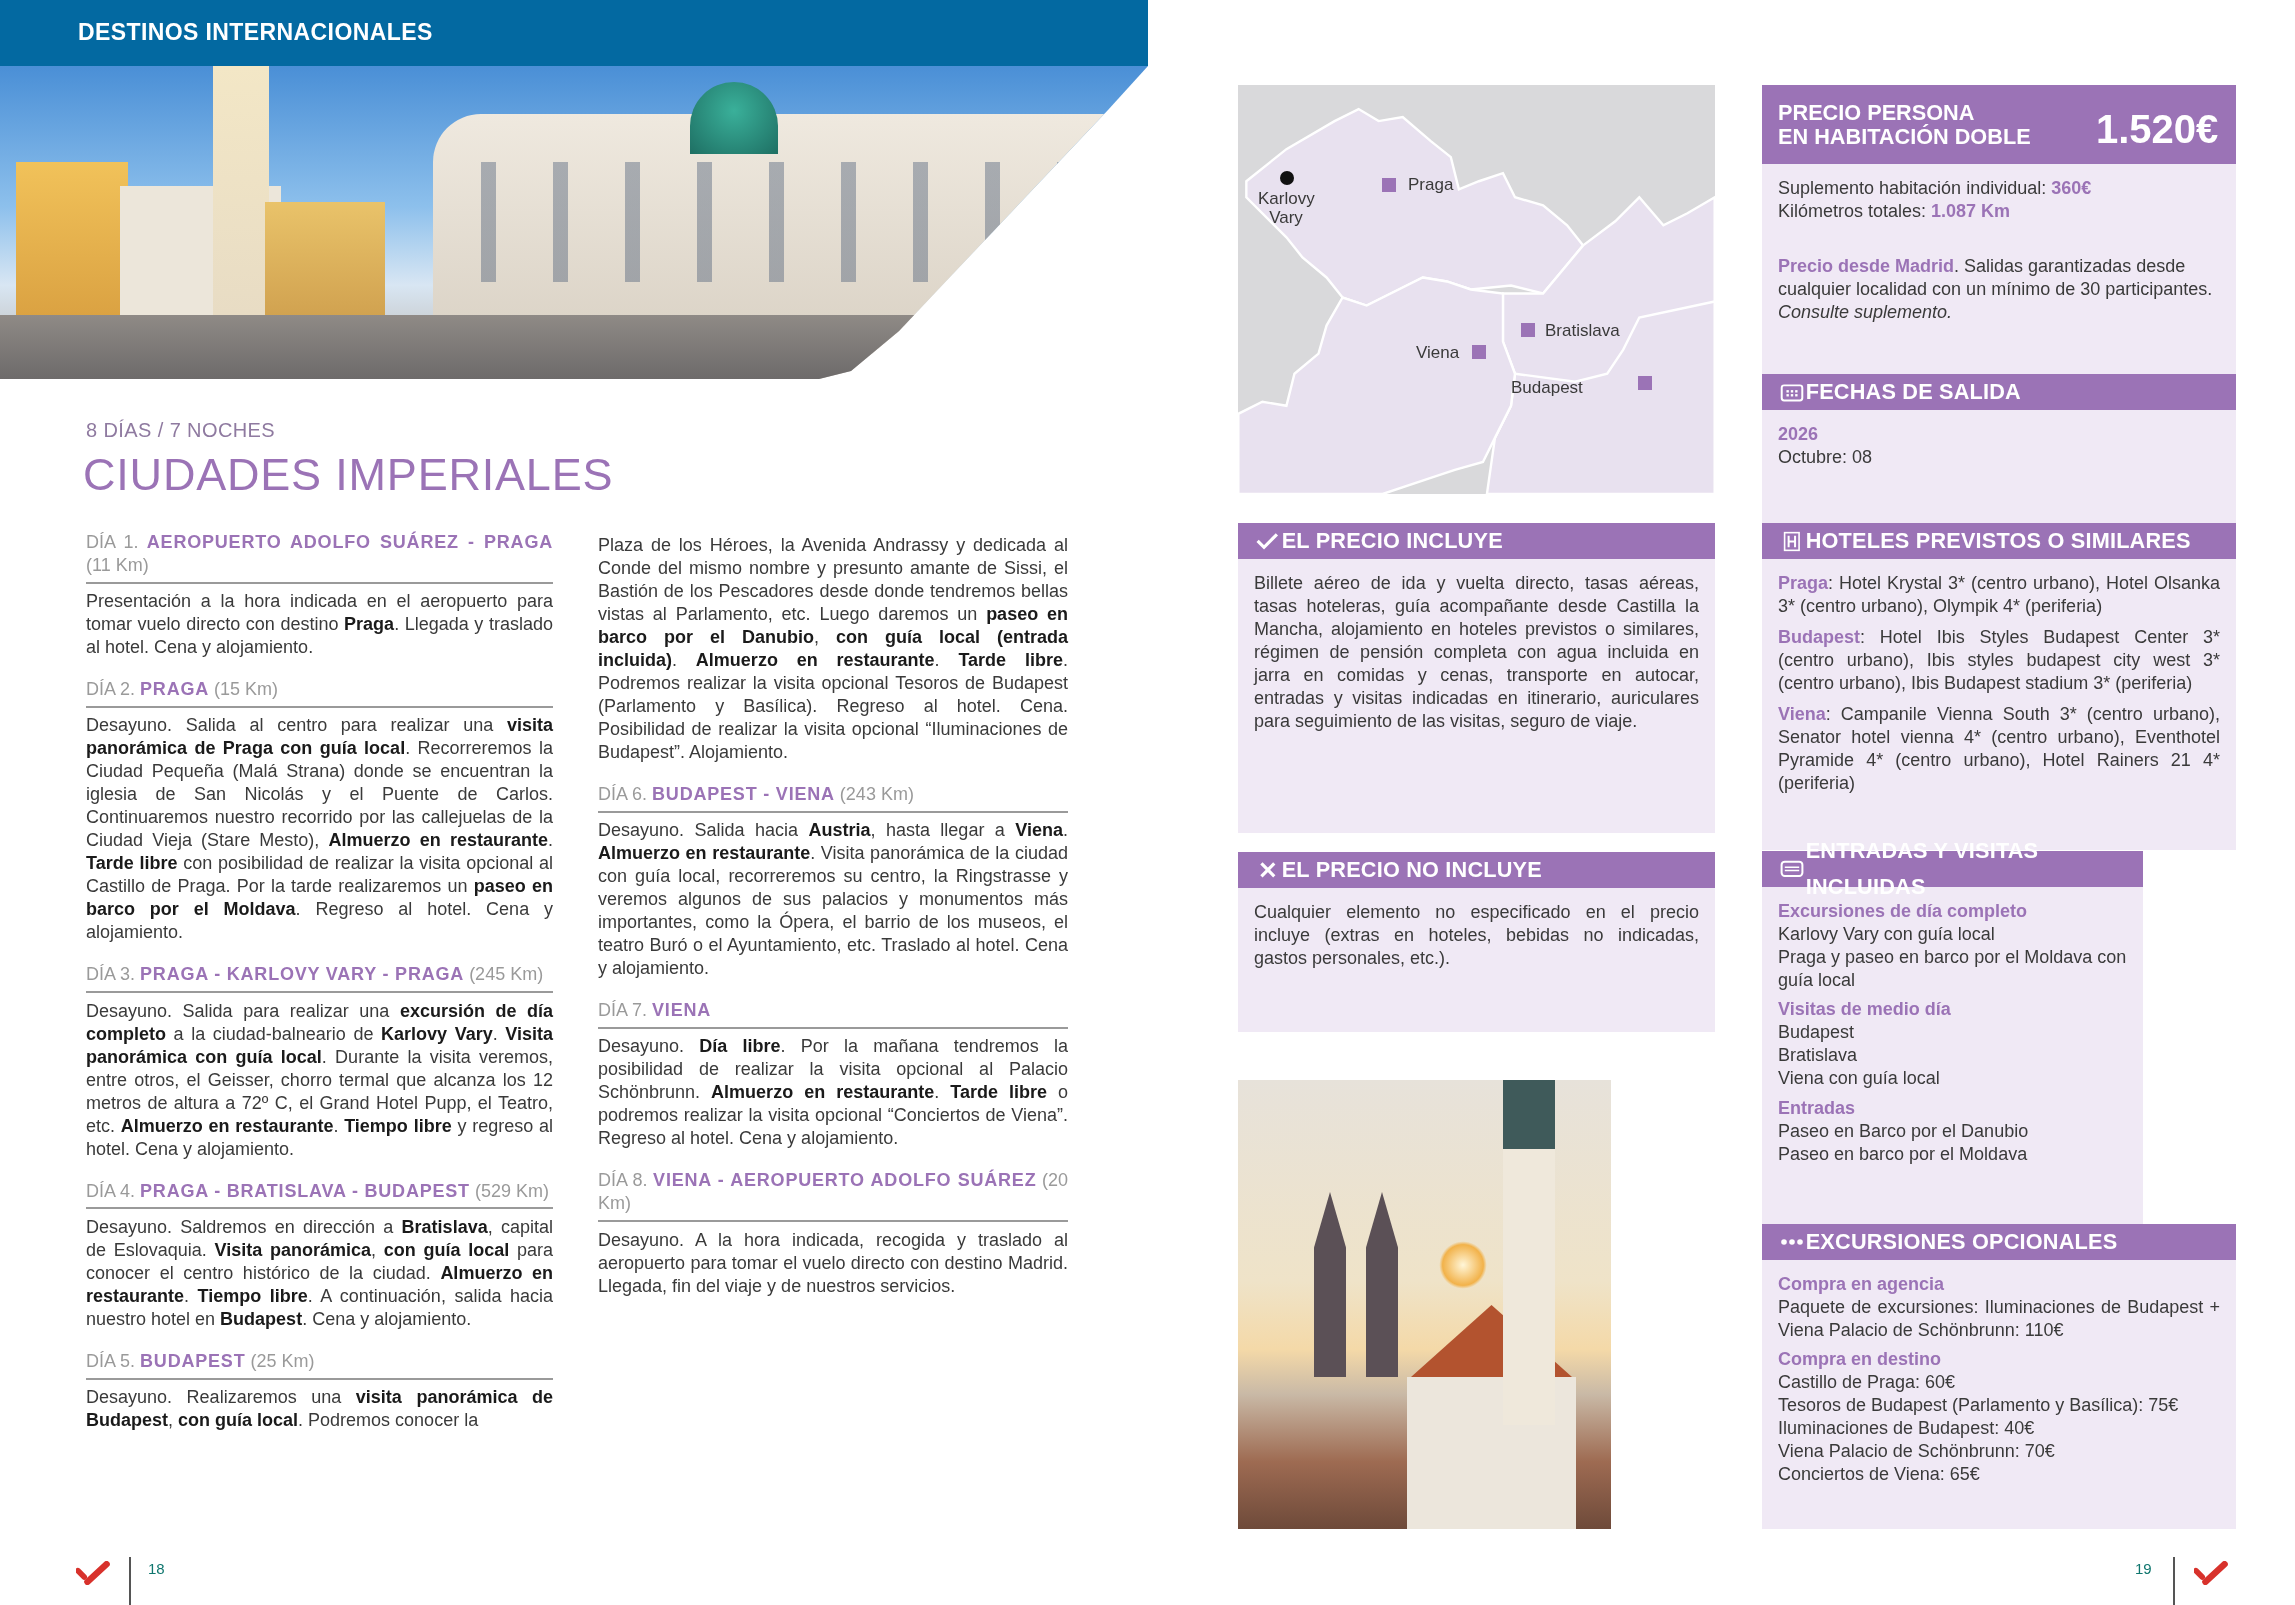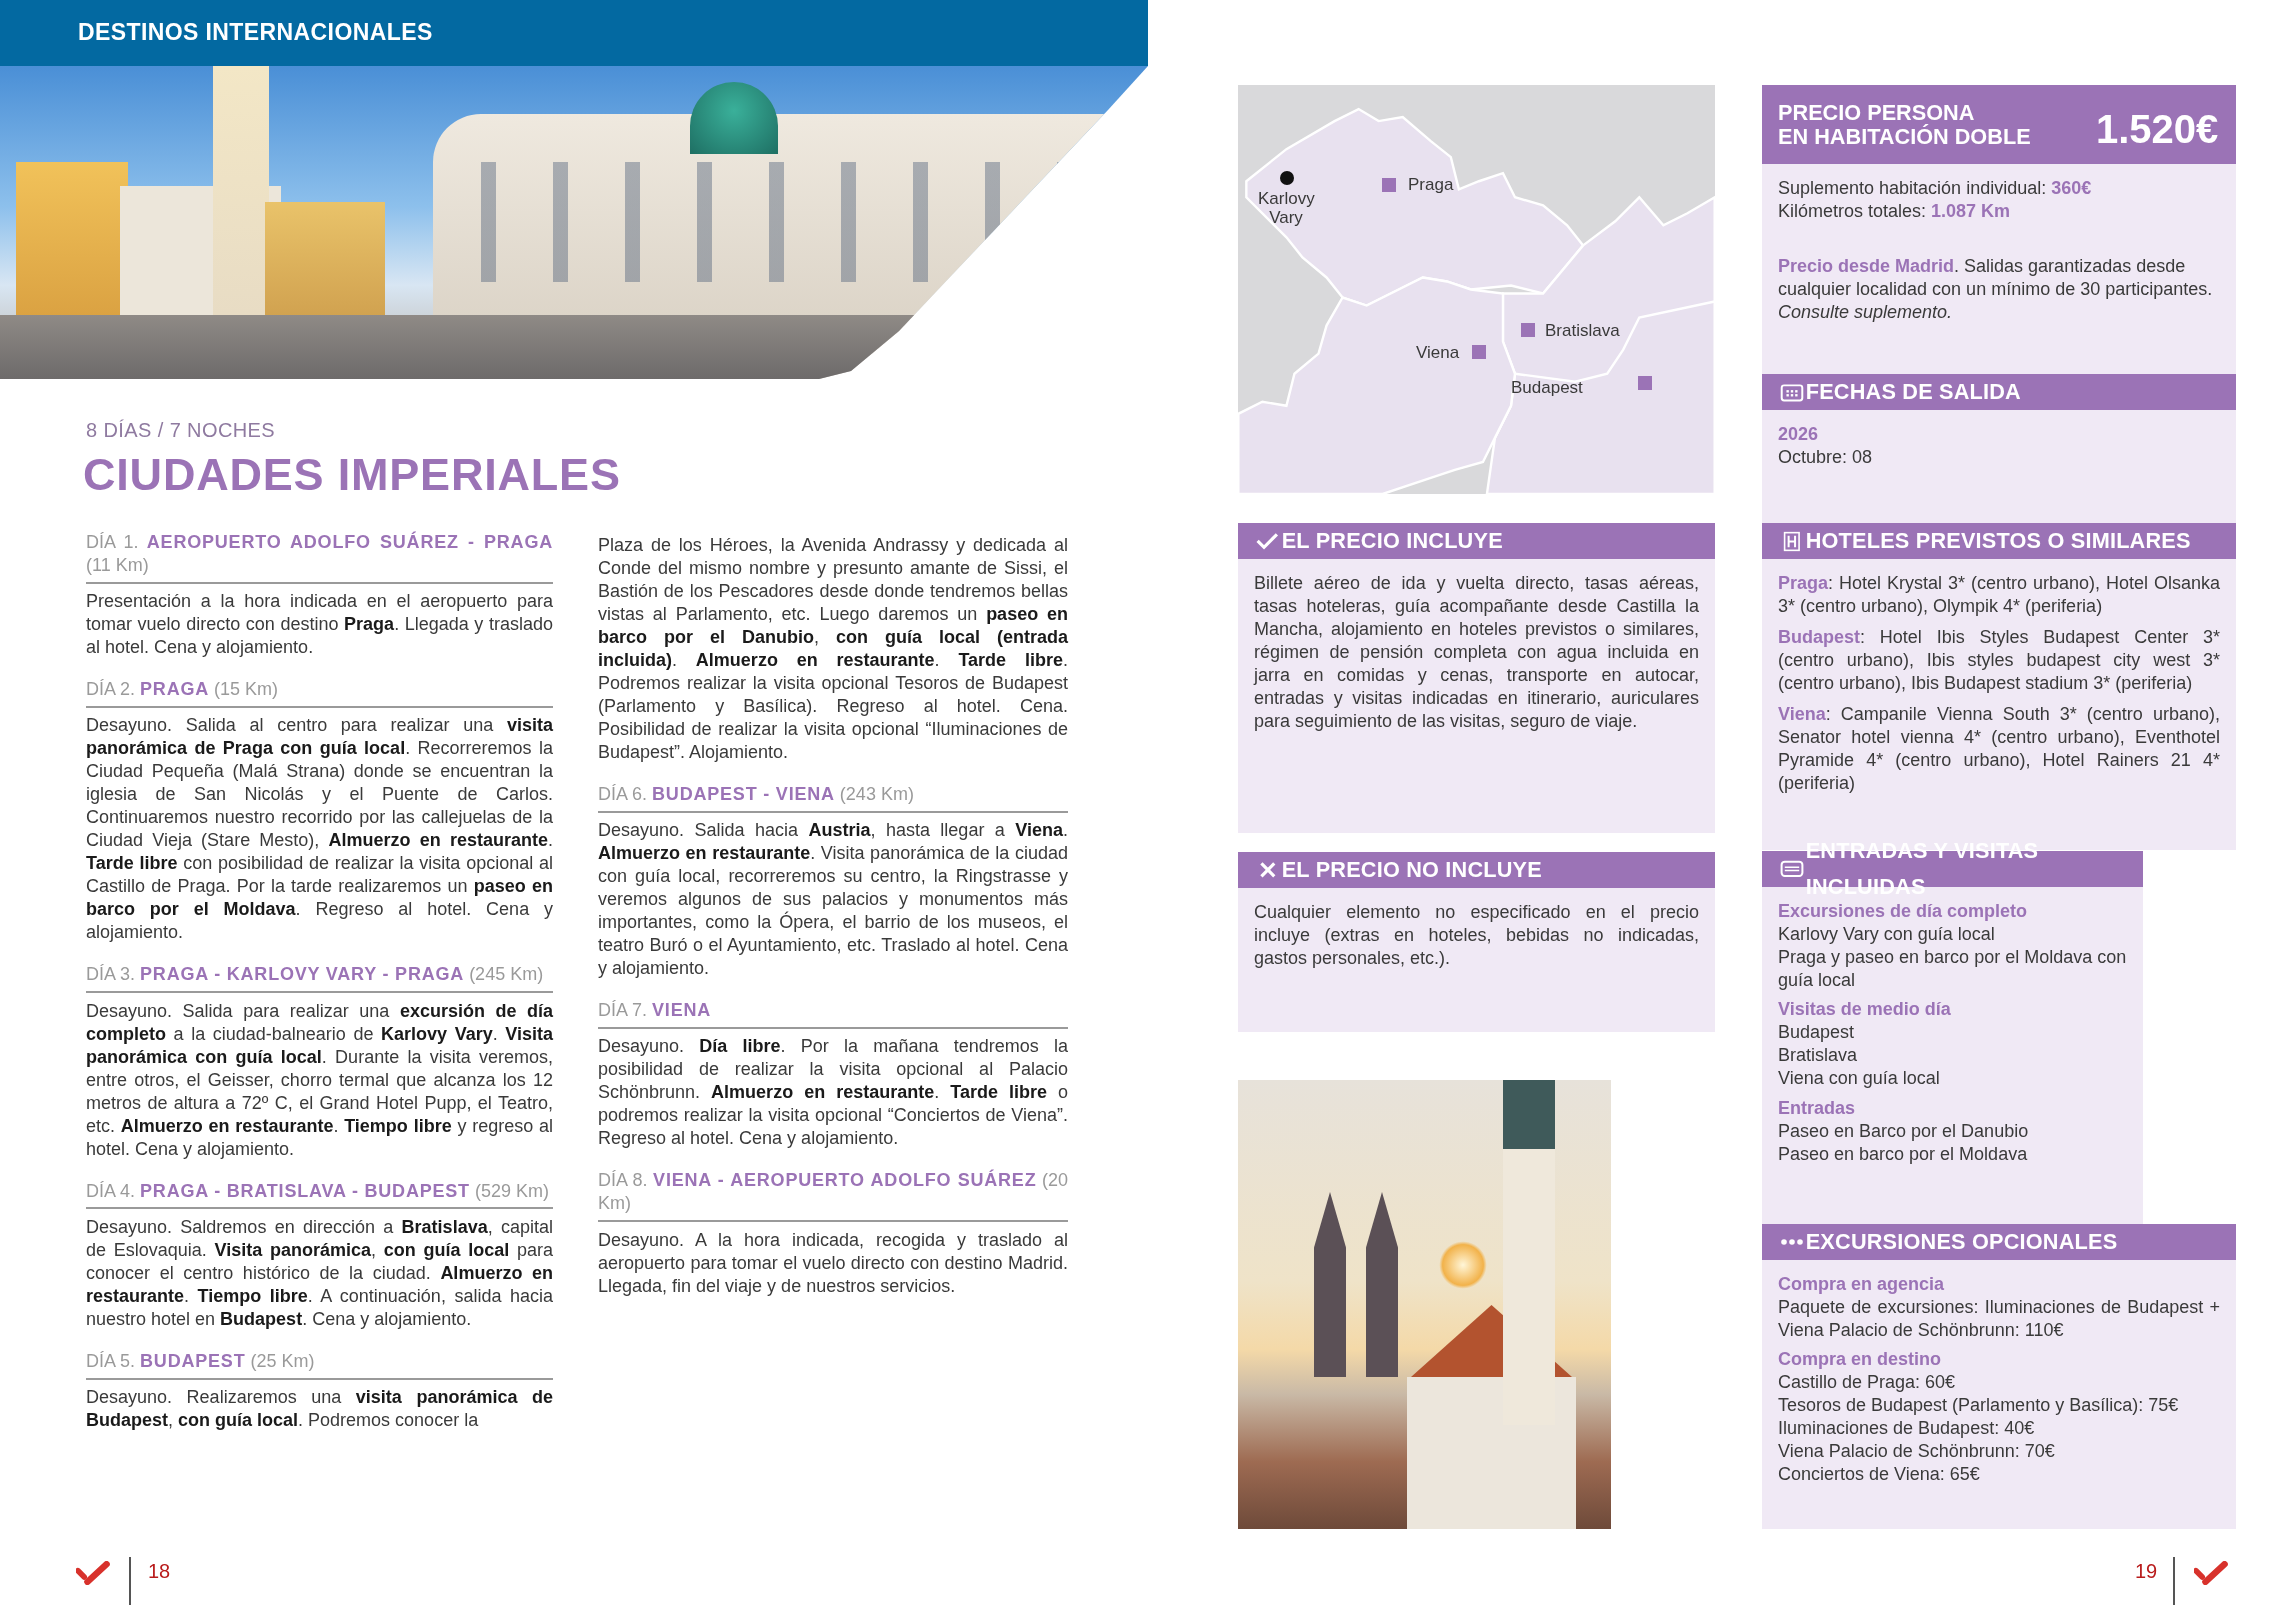--- a/index.html
+++ b/index.html
@@ -21,21 +21,21 @@
   .hero .tower { position:absolute; left: 213px; top: 0; width: 56px; height: 249px; background: linear-gradient(180deg,#f3e7c6,#e8dcc4); }
   .hero .church { position:absolute; left: 120px; top: 120px; width: 161px; height: 161px; background: #ece6da; }
   .hero .yellow { position:absolute; left: 16px; top: 96px; width: 112px; height: 193px; background: linear-gradient(180deg,#f1c25a,#d59a3c); }
   .hero .yellow2 { position:absolute; left: 265px; top: 136px; width: 120px; height: 152px; background: linear-gradient(180deg,#e9c36a,#c99747); }
   .hero .windows { position:absolute; left: 449px; top: 96px; width: 690px; height: 120px;
      background: repeating-linear-gradient(90deg, transparent 0 32px, rgba(60,80,110,0.55) 32px 47px, transparent 47px 72px); opacity: 0.7; }
   .hero .ground { position:absolute; left:0; right:0; bottom:0; height: 64px; background: linear-gradient(180deg,#8f8a86,#6d6a6a); }
 
   
   .subtitle { left: 86px; top: 419px; font-size: 20px; color: #8f7aa0; letter-spacing: 0.4px; }
-  .title { left: 83px; top: 449px; font-size: 45px; font-weight: 700; color: #9b73b6; letter-spacing: 0.8px; text-align: center; }
+  .title { left: 83px; top: 449px; font-size: 45px; font-weight: 400; color: #9b73b6; letter-spacing: 0.8px; text-align: center; }
 
   
   .col { font-size: 18px; line-height: 23px; color: #3a3a3a; text-align: justify; }
   .col-left { left: 86px; top: 531px; width: 467px; }
   .col-mid { left: 598px; top: 534px; width: 470px; }
   .day { margin-bottom: 8px; }
   .day-head { font-size: 18px; line-height: 23px; color: #9a9a9a; padding-bottom: 4.8px; border-bottom: 2.4px solid #9a9a9a; margin-bottom: 6.4px; text-align: justify; text-align-last: left; }
   .day-head .route { color: #9b73b6; font-weight: 700; letter-spacing: 0.8px; }
   .day-body { margin-bottom: 19px; }
   .day-body b { color: #1a1a1a; font-weight: 700; }
@@ -80,21 +80,21 @@
   .entradas { left: 1762px; top: 851px; width: 381px; height: 373px; }
   .excursiones { left: 1762px; top: 1224px; width: 474px; height: 305px; }
   .hotel-p { margin-bottom: 8px; }
   .sub-h { color: #9b73b6; font-weight: 700; }
   .sub-list div { text-align: left; }
   .sub-group { margin-bottom: 6.4px; }
 
   
   .foot-logo { width: 34px; height: 24px; }
   .foot-sep { width: 1.6px; height: 48px; background: #555; }
-  .foot-num { font-size: 20px; color: #b91c1c; }
+  .foot-num { font-size: 15px; color: #0f766e; }
 </style>
 </head>
 <body>
 
 <div class="abs top-bar">
   <span>DESTINOS INTERNACIONALES</span>
 </div>
 
 <div class="abs hero">
   <div class="sky"></div>

